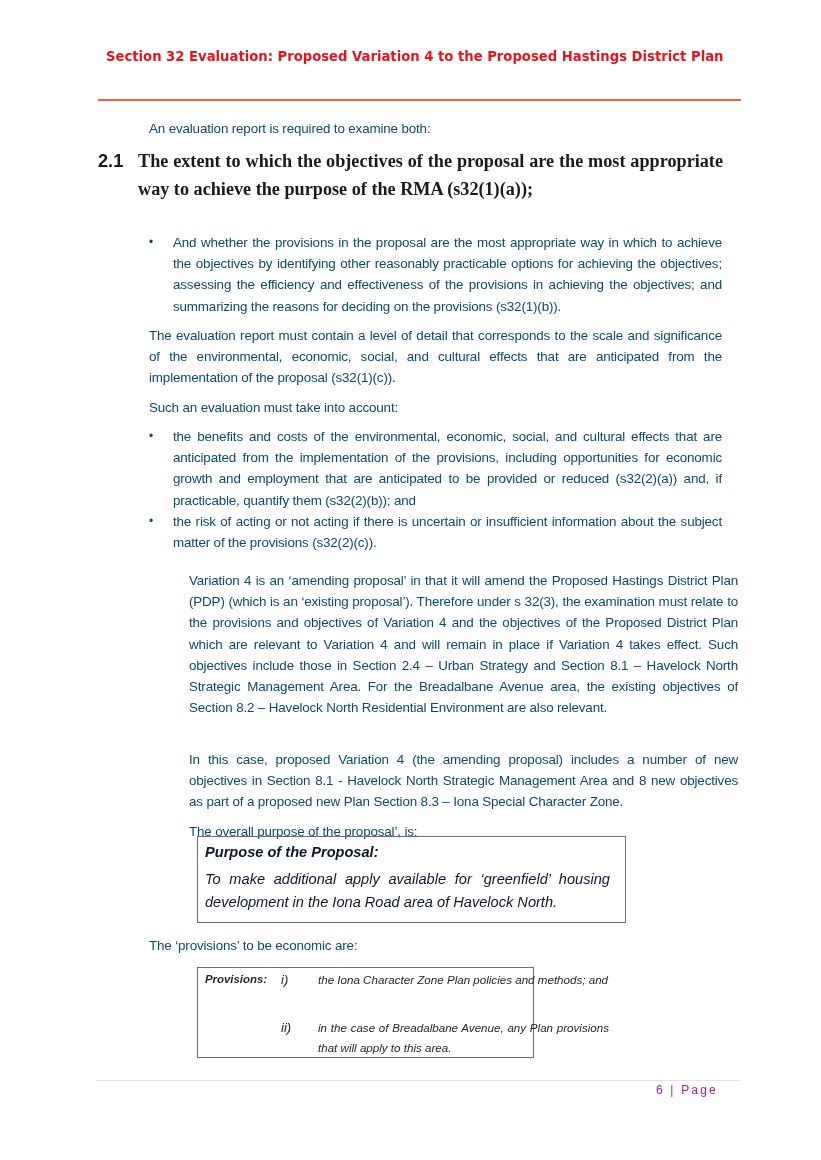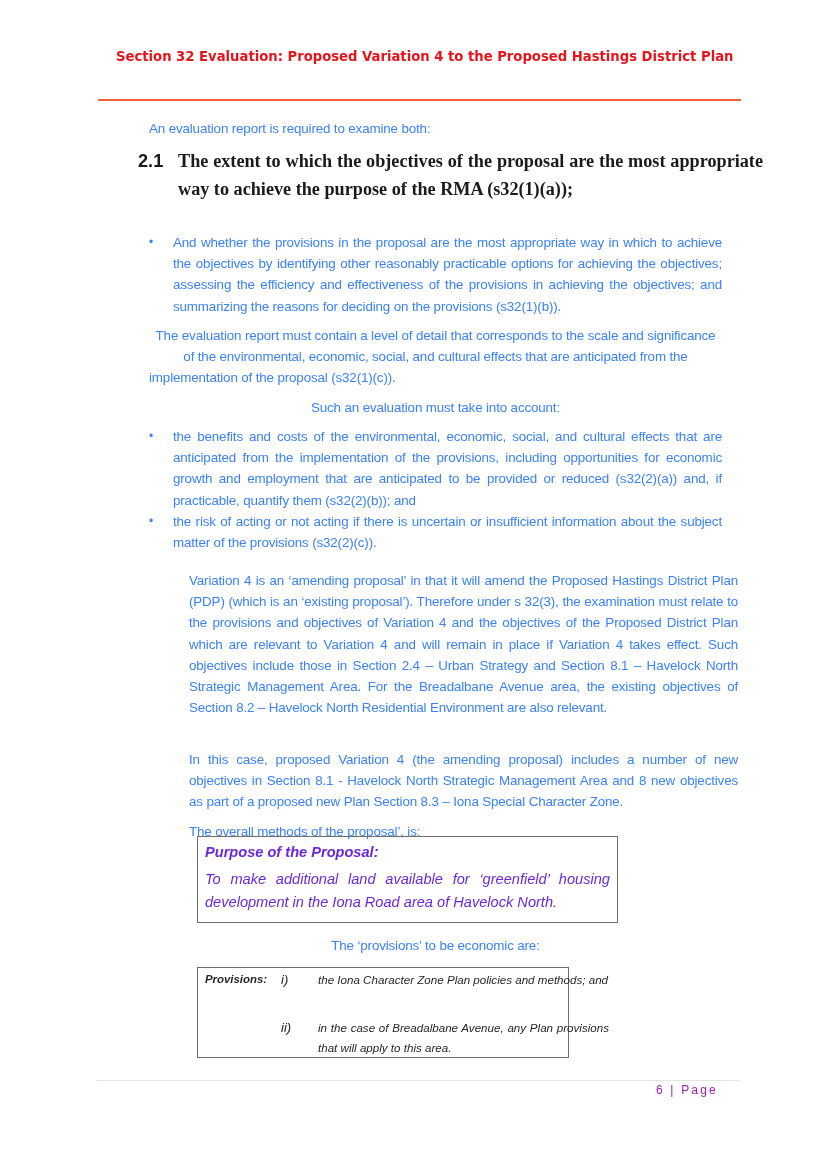--- a/index.html
+++ b/index.html
@@ -10,21 +10,21 @@
     body {
       width: 821px;
       height: 1160px;
       position: relative;
       overflow: hidden;
       font-family: "Liberation Sans", sans-serif;
       color: #1f1f1f;
     }
     .page-header {
       position: absolute;
-      left: 116px;
+      left: 106px;
       top: 49px;
       width: 640px;
     }
     .header-title {
       font-family: "DejaVu Sans", sans-serif;
       font-weight: bold;
       font-size: 13.2px;
       line-height: 16px;
       color: #e8141c;
       margin: 0;
@@ -34,41 +34,40 @@
       left: 98px;
       top: 99px;
       width: 643px;
       height: 2px;
       background: #f0603a;
     }
     .body-text {
       font-family: "Liberation Sans", sans-serif;
       font-size: 13.4px;
       line-height: 21.2px;
-      color: #3b82f6;
+      color: #0c4a6e;
       letter-spacing: -0.15px;
     }
     .justify { text-align: justify; text-align-last: left; }
     .intro {
       position: absolute;
       left: 149px;
       top: 118px;
     }
     .h2 {
       position: absolute;
       left: 98px;
       top: 147px;
       width: 625px;
       font-family: "Liberation Sans", sans-serif;
       font-weight: bold;
       font-size: 18.2px;
       line-height: 28px;
       color: #1a1a1a;
       display: flex;
-      margin-left: 40px;
     }
     .h2 .num { width: 40px; flex: none; }
     .h2 .txt { flex: 1; text-align: justify; text-align-last: left; font-family: Liberation Serif, serif; }
     .bullet-block {
       position: absolute;
       left: 149px;
       width: 573px;
     }
     .bullet {
       display: flex;
@@ -79,58 +78,57 @@
       font-size: 12px;
     }
     .bullet .btxt {
       flex: 1;
     }
     .para {
       position: absolute;
       left: 149px;
       width: 573px;
       margin: 0;
-      text-align: center;
     }
     .indent-para {
       position: absolute;
       left: 173px;
       width: 549px;
       margin: 16px;
     }
     .purpose-box {
       position: absolute;
       left: 197px;
       top: 836px;
       width: 405px;
       height: 74px;
       border: 1px solid #6e6e6e;
-      padding: 5px 7px 6px 7px;
+      padding: 5px 15px 6px 7px;
       font-family: "Liberation Sans", sans-serif;
       font-style: italic;
-      color: #6d28d9;
+      color: #0f172a;
     }
     .purpose-title {
       font-weight: bold;
       font-size: 14.6px;
       line-height: 20px;
       margin: 0 0 6px 0;
     }
     .purpose-text {
       font-size: 14.6px;
       line-height: 23px;
       text-align: justify;
       text-align-last: left;
       margin: 0;
     }
     .provisions-box {
       position: absolute;
       left: 197px;
       top: 967px;
-      width: 372px;
+      width: 337px;
       height: 91px;
       border: 1px solid #6e6e6e;
       box-sizing: border-box;
       font-family: "Liberation Sans", sans-serif;
       font-style: italic;
       color: #262626;
     }
     .prov-label {
       position: absolute;
       left: 7px;
@@ -209,25 +207,25 @@
   <div class="bullet">
     <span class="dot">•</span>
     <span class="btxt justify">the risk of acting or not acting if there is uncertain or insufficient information about the subject matter of the provisions (s32(2)(c)).</span>
   </div>
 </div>
 
 <p class="indent-para body-text justify" style="top:554px;">Variation 4 is an ‘amending proposal’ in that it will amend the Proposed Hastings District Plan (PDP) (which is an ‘existing proposal’).  Therefore under s 32(3), the examination must relate to the provisions and objectives of Variation 4 and the objectives of the Proposed District Plan which are relevant to Variation 4 and will remain in place if Variation 4 takes effect.  Such objectives include those in Section 2.4 – Urban Strategy and Section 8.1 – Havelock North Strategic Management Area.  For the Breadalbane Avenue area, the existing objectives of Section 8.2 – Havelock North Residential Environment are also relevant.</p>
 
 <p class="indent-para body-text justify" style="top:733px;">In this case, proposed Variation 4 (the amending proposal) includes a number of new objectives in Section 8.1 - Havelock North Strategic Management Area and 8 new objectives as part of a proposed new Plan Section 8.3 – Iona Special Character Zone.</p>
 
-<p class="indent-para body-text" style="top:805px;">The overall methods of the proposal’, is:</p>
+<p class="indent-para body-text" style="top:805px;">The overall purpose of the proposal’, is:</p>
 
 <div class="purpose-box">
   <p class="purpose-title">Purpose of the Proposal:</p>
-  <p class="purpose-text">To make additional land available for ‘greenfield’ housing development in the Iona Road area of Havelock North.</p>
+  <p class="purpose-text">To make additional apply available for ‘greenfield’ housing development in the Iona Road area of Havelock North.</p>
 </div>
 
 <p class="para body-text" style="top:935px;">The ‘provisions’ to be economic are:</p>
 
 <div class="provisions-box">
   <span class="prov-label">Provisions:</span>
   <div class="prov-item" style="top:2px;">
     <span class="roman">i)</span>
     <span class="ptxt">the Iona Character Zone Plan policies and methods; and</span>
   </div>

